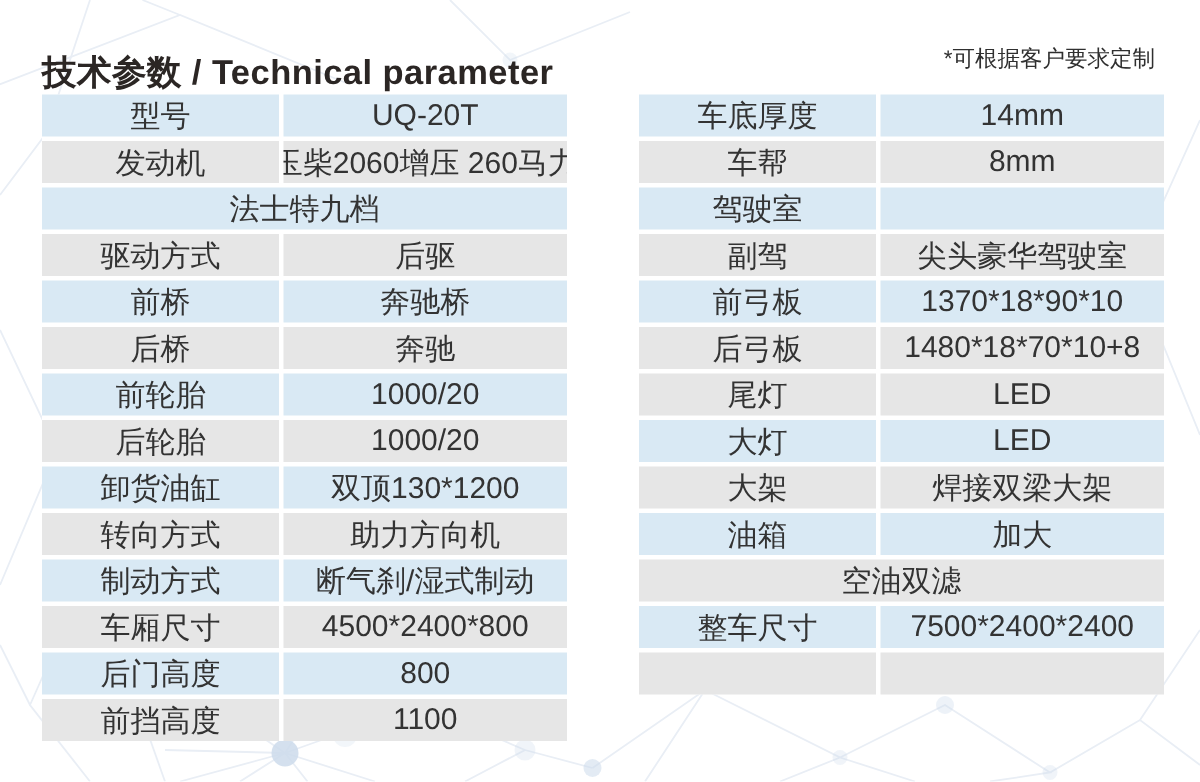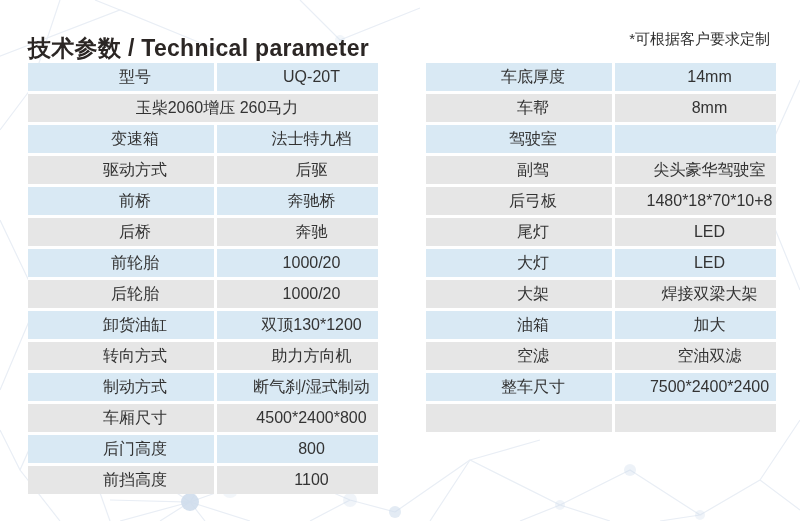--- a/index.html
+++ b/index.html
@@ -53,25 +53,24 @@
   .row {
     display: flex;
     height: 28px;
     margin-bottom: 3px;
   }
   .row:last-child { margin-bottom: 0; }
   .cell {
     display: flex;
     align-items: center;
     justify-content: center;
-    font-size: 16px;
+    font-size: 20px;
     color: var(--text, #333);
     white-space: nowrap;
     overflow: hidden;
-    padding-left: 28px;
   }
   .cell.label {
     width: 158px;
     margin-right: 3px;
   }
   .cell.value { flex: 1; }
   .row.blue .cell { background: var(--row-blue, #d9e9f4); }
   .row.gray .cell { background: var(--row-gray, #e6e6e6); }
 </style>
 </head>
@@ -111,24 +110,24 @@
 
 <h1 class="page-title">技术参数 / Technical parameter</h1>
 <div class="custom-note">*可根据客户要求定制</div>
 
 <div class="spec-table left" id="left-table">
     <div class="row blue">
       <div class="cell label">型号</div>
       <div class="cell value">UQ-20T</div>
     </div>
     <div class="row gray">
+      <div class="cell label">发动机</div>
       <div class="cell value">玉柴2060增压 260马力</div>
     </div>
     <div class="row blue">
-      <div class="cell label">变速箱</div>
       <div class="cell value">法士特九档</div>
     </div>
     <div class="row gray">
       <div class="cell label">驱动方式</div>
       <div class="cell value">后驱</div>
     </div>
     <div class="row blue">
       <div class="cell label">前桥</div>
       <div class="cell value">奔驰桥</div>
     </div>
@@ -179,20 +178,24 @@
       <div class="cell value">8mm</div>
     </div>
     <div class="row blue">
       <div class="cell label">驾驶室</div>
       <div class="cell value"></div>
     </div>
     <div class="row gray">
       <div class="cell label">副驾</div>
       <div class="cell value">尖头豪华驾驶室</div>
     </div>
+    <div class="row blue">
+      <div class="cell label">前弓板</div>
+      <div class="cell value">1370*18*90*10</div>
+    </div>
     <div class="row gray">
       <div class="cell label">后弓板</div>
       <div class="cell value">1480*18*70*10+8</div>
     </div>
     <div class="row gray">
       <div class="cell label">尾灯</div>
       <div class="cell value">LED</div>
     </div>
     <div class="row blue">
       <div class="cell label">大灯</div>
@@ -200,21 +203,20 @@
     </div>
     <div class="row gray">
       <div class="cell label">大架</div>
       <div class="cell value">焊接双梁大架</div>
     </div>
     <div class="row blue">
       <div class="cell label">油箱</div>
       <div class="cell value">加大</div>
     </div>
     <div class="row gray">
-      <div class="cell label">空滤</div>
       <div class="cell value">空油双滤</div>
     </div>
     <div class="row blue">
       <div class="cell label">整车尺寸</div>
       <div class="cell value">7500*2400*2400</div>
     </div>
     <div class="row gray">
       <div class="cell label"></div>
       <div class="cell value"></div>
     </div>

